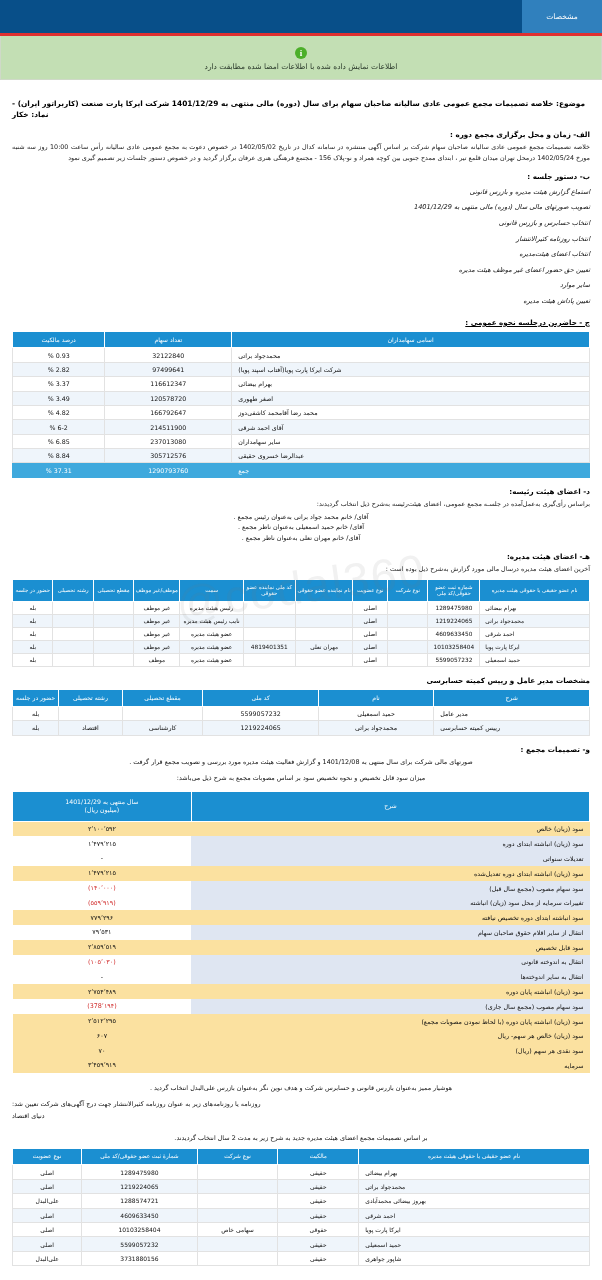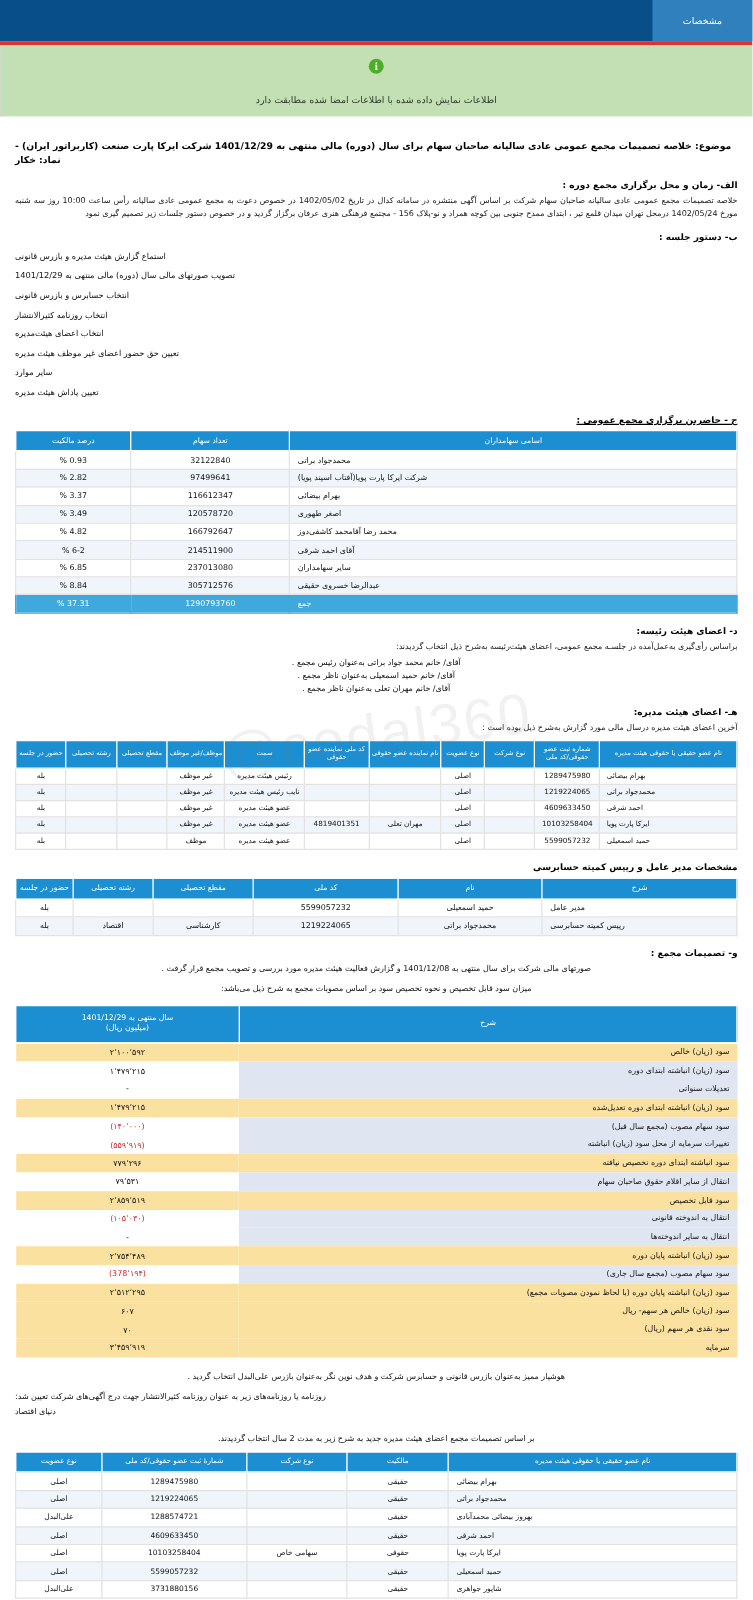--- a/index.html
+++ b/index.html
@@ -50,21 +50,21 @@
     width: 12px; height: 12px;
     border-radius: 50%;
     background: #4caf2a;
     color: #fff;
     font-size: 9px;
     line-height: 12px;
     font-weight: bold;
     font-family: "Liberation Serif", serif;
     margin-bottom: 3px;
   }
-  .alert .alert-text { font-size: 7.5px; margin-top: 13px; }
+  .alert .alert-text { font-size: 7.5px; margin-top: 0; }
 
   
   .sheet { padding: 18px 12px 16px 12px; }
 
   .subject {
     font-size: 7.4px;
     font-weight: bold;
     text-align: left;
     color: #000;
     margin: 0 0 10px 0;
@@ -85,23 +85,24 @@
     line-height: 1.65;
     text-align: justify;
     color: #1a1a1a;
     margin: 0 0 2px 0;
   }
 
   .agenda { margin: 2px 0 8px 0; }
   .agenda-item {
     font-size: 6.6px;
     color: #111;
-    text-align: left;
+    text-align: right;
     line-height: 1.3;
     padding: 3.5px 0;
+    font-style: italic;
   }
 
   .pres-list { margin: 1px 0 8px 0; }
   .pres-item {
     font-size: 6.4px;
     color: #111;
     text-align: center;
     padding: 1.3px 0;
   }
 
@@ -258,21 +259,21 @@
     <div class="agenda-item">استماع گزارش هیئت مدیره و بازرس قانونی</div>
     <div class="agenda-item">تصویب صورتهای مالی سال (دوره) مالی منتهی به 1401/12/29</div>
     <div class="agenda-item">انتخاب حسابرس و بازرس قانونی</div>
     <div class="agenda-item">انتخاب روزنامه کثیرالانتشار</div>
     <div class="agenda-item">انتخاب اعضای هیئت‌مدیره</div>
     <div class="agenda-item">تعیین حق حضور اعضای غیر موظف هیئت مدیره</div>
     <div class="agenda-item">سایر موارد</div>
     <div class="agenda-item">تعیین پاداش هیئت مدیره</div>
   </div>
 
-  <div class="sec-title u">ج - حاضرین برگزاری مجمع عمومی :</div>
+  <div class="sec-title u">ج - حاضرین درجلسه نحوه عمومی :</div>
   <table class="t sh">
     <colgroup>
         <col class="c1">
         <col class="c2">
         <col class="c3">
       </colgroup>
     <thead>
       <tr>
         <th>اسامی سهامداران</th>
         <th>تعداد سهام</th>

